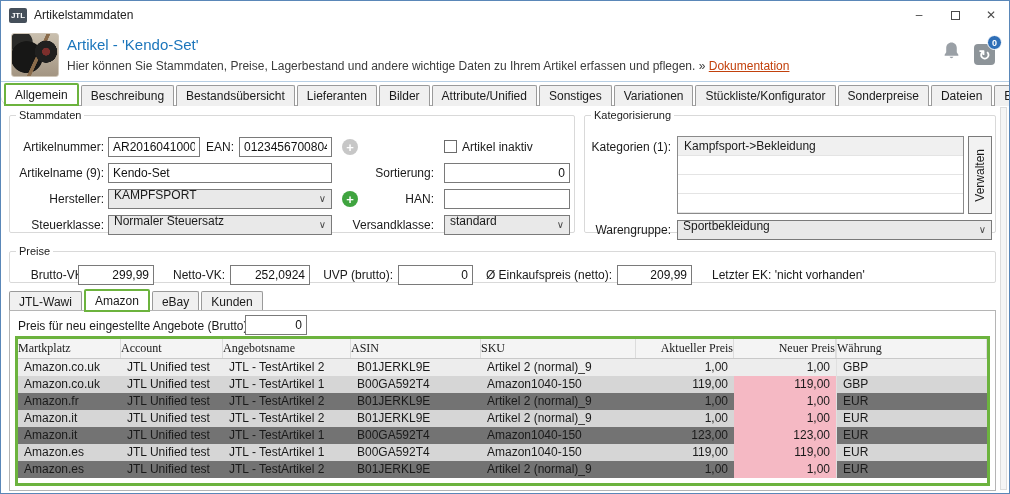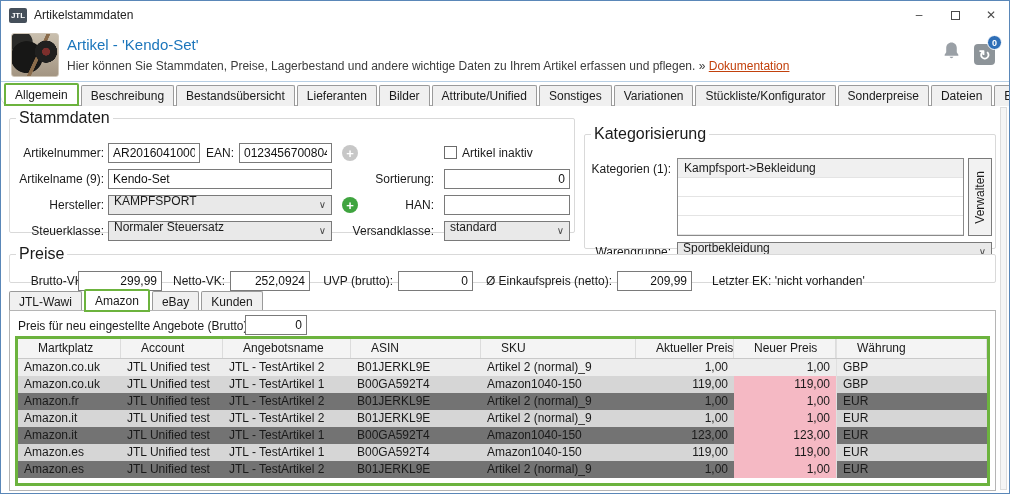--- a/index.html
+++ b/index.html
@@ -40,21 +40,21 @@
   
   .tabstrip { position:absolute; left:0; right:0; display:flex; align-items:flex-end; padding-left:3px; }
   #main-tabs { top:82px; height:23px; border-bottom:1px solid #a7a7a7;border-radius:9px; }
   .tab { height:21px; padding:0 9px; display:flex; align-items:center; background:#f0f0f0;
          border:1px solid #9a9a9a; border-bottom:none; border-radius:2px 2px 0 0; margin-right:2px;
          margin-bottom:-1px; white-space:nowrap; cursor:default; }
   .tab.active { background:#fff; height:23px; border:2px solid var(--green); border-bottom:2px solid var(--green); font-weight:normal; z-index:2; }
 
   
   fieldset { position:absolute; border:1px solid #d9d9d9; border-radius:2px; background:#fff; }
-  legend { margin-left:6px; padding:0 3px; font-size:16px; color:#1a1a1a; }
+  legend { margin-left:6px; padding:0 3px; font-size:11px; color:#1a1a1a; }
   .lbl { position:absolute; text-align:right; color:#1a1a1a; line-height:20px; white-space:nowrap; }
   .inp { position:absolute; height:20px; border:1px solid #7a7a7a; background:#fff; font-family:"Liberation Sans",sans-serif;
          font-size:12px; padding:0 4px; color:#111; }
   .inp.num { text-align:right; }
   .combo { position:absolute; height:20px; border:1px solid #7a7a7a; background:#e9e9e9; display:flex; align-items:center;
            padding:0 18px 8px 5px; white-space:nowrap; overflow:hidden; cursor:default; }
   .combo .chev { position:absolute; right:5px; top:3px; color:#4a4a4a; font-size:10px; }
   .plus { position:absolute; width:16px; height:16px; border-radius:50%; color:#fff; font-size:13px; font-weight:bold;
           display:flex; align-items:center; justify-content:center; line-height:1; cursor:default; }
   .plus.gray { background:#c7c7c7; }
@@ -68,21 +68,21 @@
   .v-btn { position:absolute; border:1px solid #7a7a7a; background:#f2f2f2; display:flex; align-items:center; justify-content:center; cursor:default; }
   .v-btn span { writing-mode:vertical-rl; transform:rotate(180deg); font-size:12px; color:#1a1a1a; }
 
   
   #sub-tabs { top:287px; height:23px; left:8px; right:auto; padding-left:0; }
   .panel { position:absolute; left:8px; top:309px; width:987px; height:181px; border:1px solid #b5b5b5; background:#fff; }
 
   
   .atable { position:absolute; left:5px; top:25px; width:975px; height:150px; border:3px solid var(--green); background:#fff; overflow:hidden; }
   .thead { display:flex; height:20px; background:#f4f4f4; border-bottom:1px solid #c9c9c9; }
-  .th { line-height:19px; padding:0 20px; border-right:1px solid #dcdcdc; white-space:nowrap; overflow:hidden; }
+  .th { line-height:19px; padding:0 0; border-right:1px solid #dcdcdc; white-space:nowrap; overflow:hidden;font-family:Liberation Serif, serif; }
   .tr { display:flex; height:17px; cursor:default; }
   .tr.sel   { background:#ededed; }
   .tr.gray  { background:#d6d6d6; }
   .tr.white { background:#737373; }
   .tc { line-height:17px; padding:0 6px; white-space:nowrap; overflow:hidden; }
   .c-mp  { width:103px; } .c-ac { width:102px; } .c-an { width:128px; } .c-as { width:130px; }
   .c-sk  { width:155px; } .c-ap { width:98px; text-align:right; } .c-np { width:102px; text-align:right; }
   .c-wa  { flex:1; border-left:1px solid #e0e0e0; }
   .tc.pink { background:var(--pink); }
 
@@ -171,21 +171,21 @@
       <span>Normaler Steuersatz</span>
       <span class="chev">∨</span>
     </div>
     <span class="lbl" style="left:300px; top:94px; width:124px;">Versandklasse:</span>
     <div class="combo" style="left:434px; top:94px; width:126px;">
       <span>standard</span>
       <span class="chev">∨</span>
     </div>
   </fieldset>
 
-  <fieldset style="left:583px; top:108px; width:412px; height:124px;margin-top:16px;">
+  <fieldset style="left:583px; top:108px; width:412px; height:124px;">
     <legend>Kategorisierung</legend>
     <span class="lbl" style="left:4px; top:16px; width:82px;">Kategorien (1):</span>
     <div class="kat-list" style="left:92px; top:15px; width:287px; height:78px;" id="kat-list">
         <div class="kat-row selected">Kampfsport-&gt;Bekleidung</div>
         <div class="kat-row"></div>
         <div class="kat-row"></div>
         <div class="kat-row"></div>
       </div>
     <div class="v-btn" style="left:383px; top:15px; width:24px; height:78px;">
       <span>Verwalten</span>
@@ -193,21 +193,21 @@
     <span class="lbl" style="left:4px; top:99px; width:82px;">Warengruppe:</span>
     <div class="combo" style="left:92px; top:99px; width:315px;">
       <span>Sportbekleidung</span>
       <span class="chev">∨</span>
     </div>
   </fieldset>
 
   <fieldset style="left:8px; top:244px; width:987px; height:38px;">
     <legend>Preise</legend>
     <span class="lbl" style="left:16px; top:8px; width:60px;">Brutto-VK:</span>
-    <input class="inp num" style="left: 68px; top: 8px; width: 84px;" value="299,99">
+    <input class="inp num" style="left: 68px; top: 8px; width: 76px;" value="299,99">
     <span class="lbl" style="left:155px; top:8px; width:60px;">Netto-VK:</span>
     <input class="inp num" style="left: 220px; top: 8px; width: 80px;" value="252,0924">
     <span class="lbl" style="left:305px; top:8px; width:78px;">UVP (brutto):</span>
     <input class="inp num" style="left: 388px; top: 8px; width: 75px;" value="0">
     <span class="lbl" style="left:470px; top:8px; width:132px;">Ø Einkaufspreis (netto):</span>
     <input class="inp num" style="left: 607px; top: 8px; width: 75px;" value="209,99">
     <span class="lbl" style="left:702px; top:8px; width:220px; text-align:left;">Letzter EK: 'nicht vorhanden'</span>
   </fieldset>
 
   <div class="tabstrip" id="sub-tabs">

